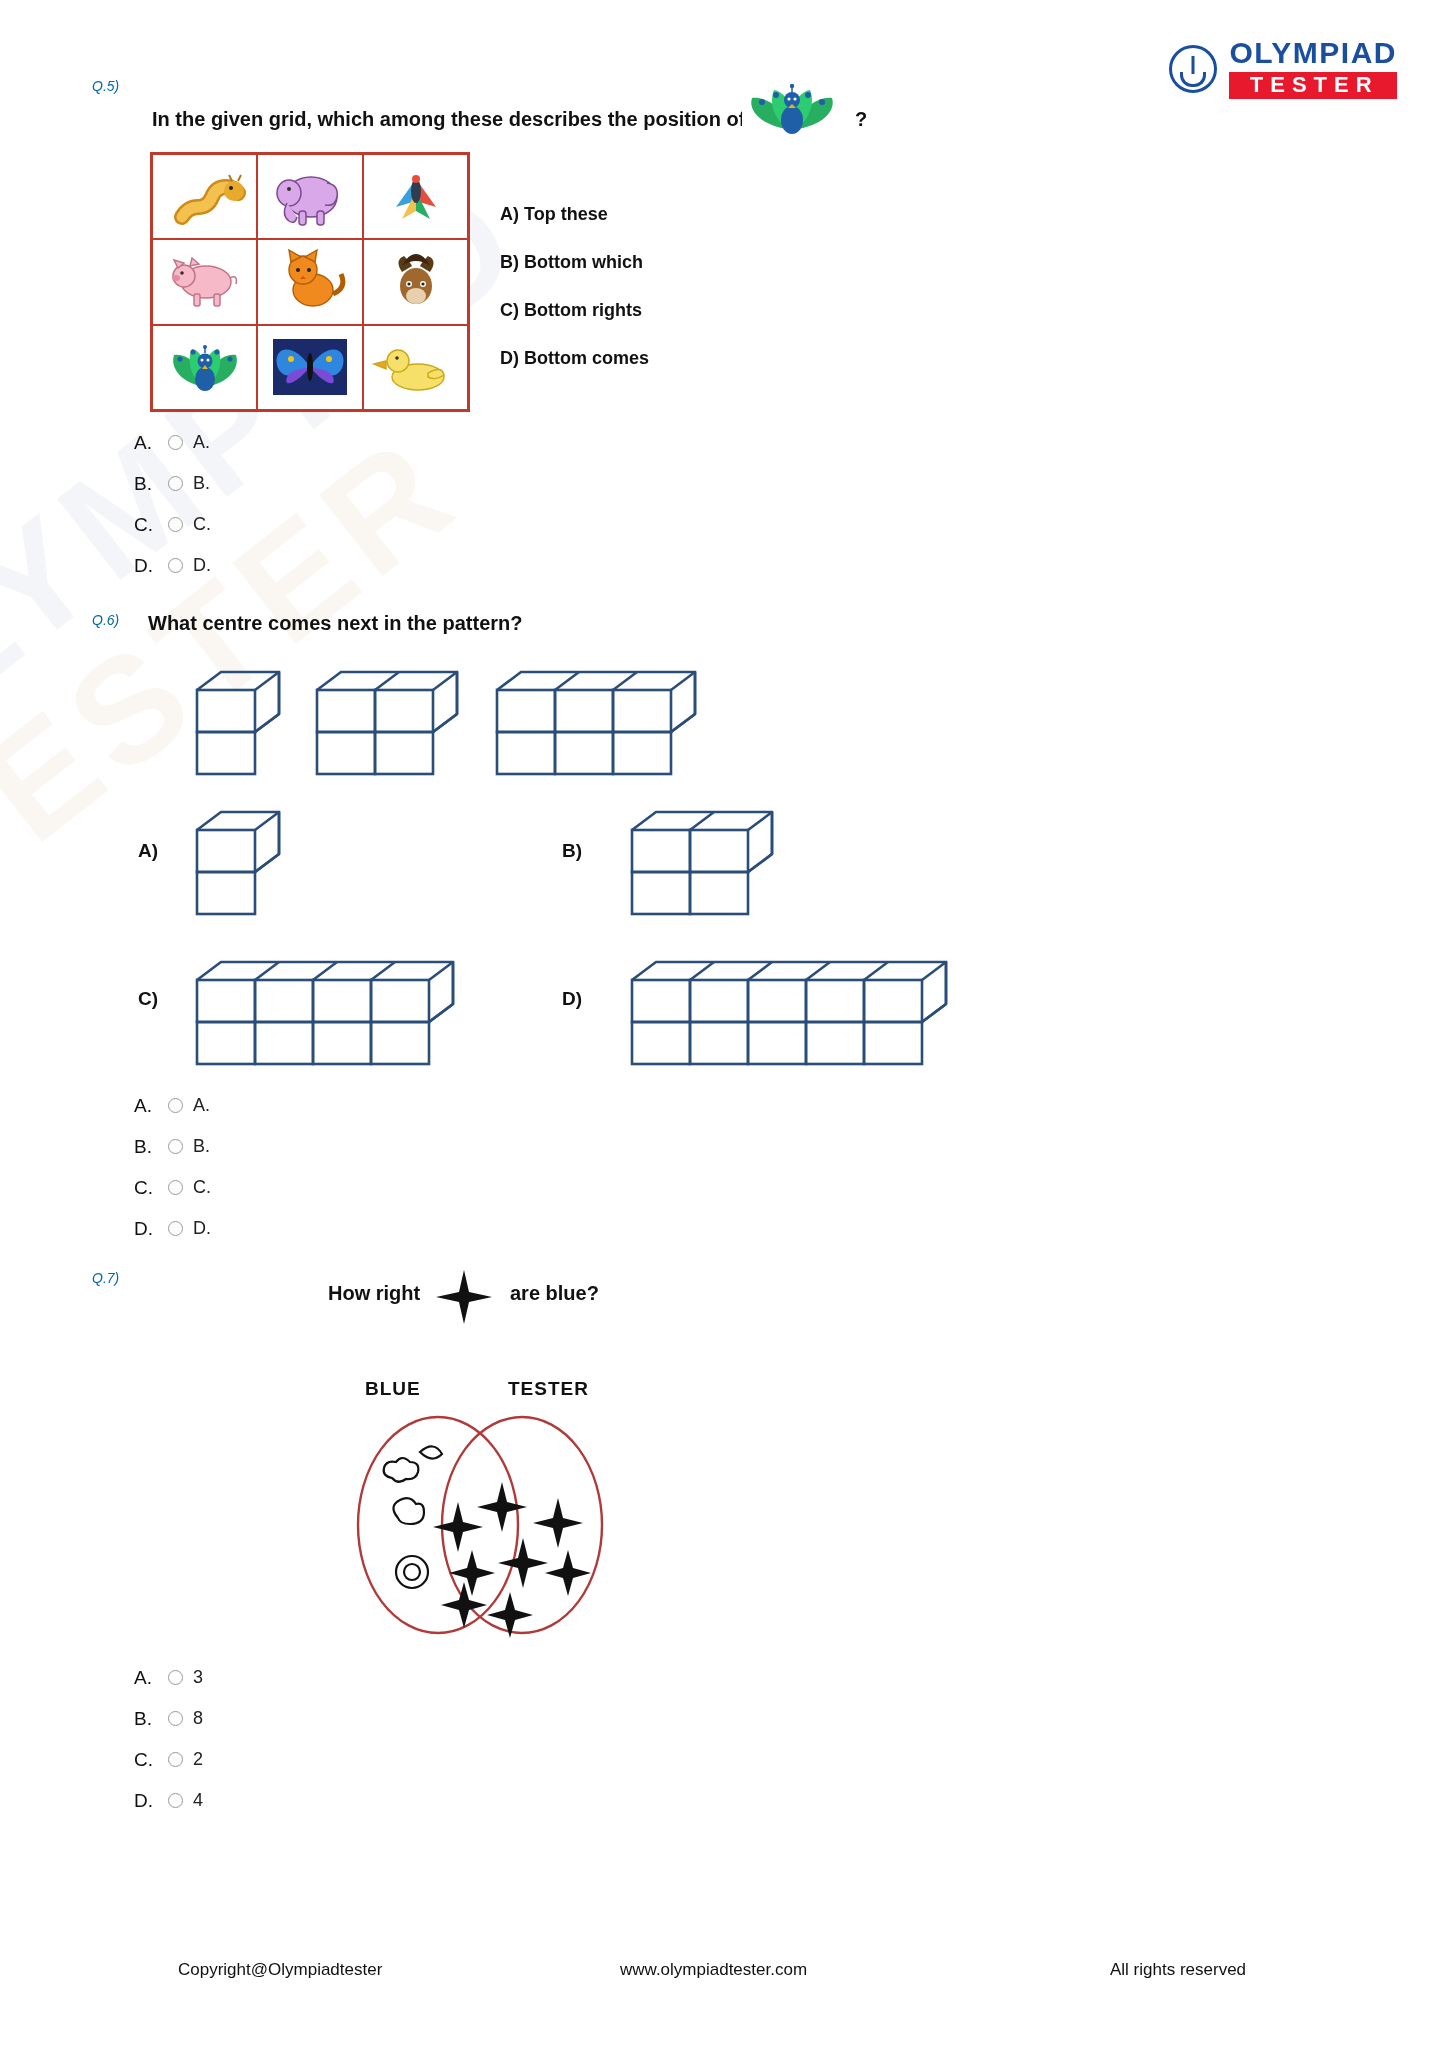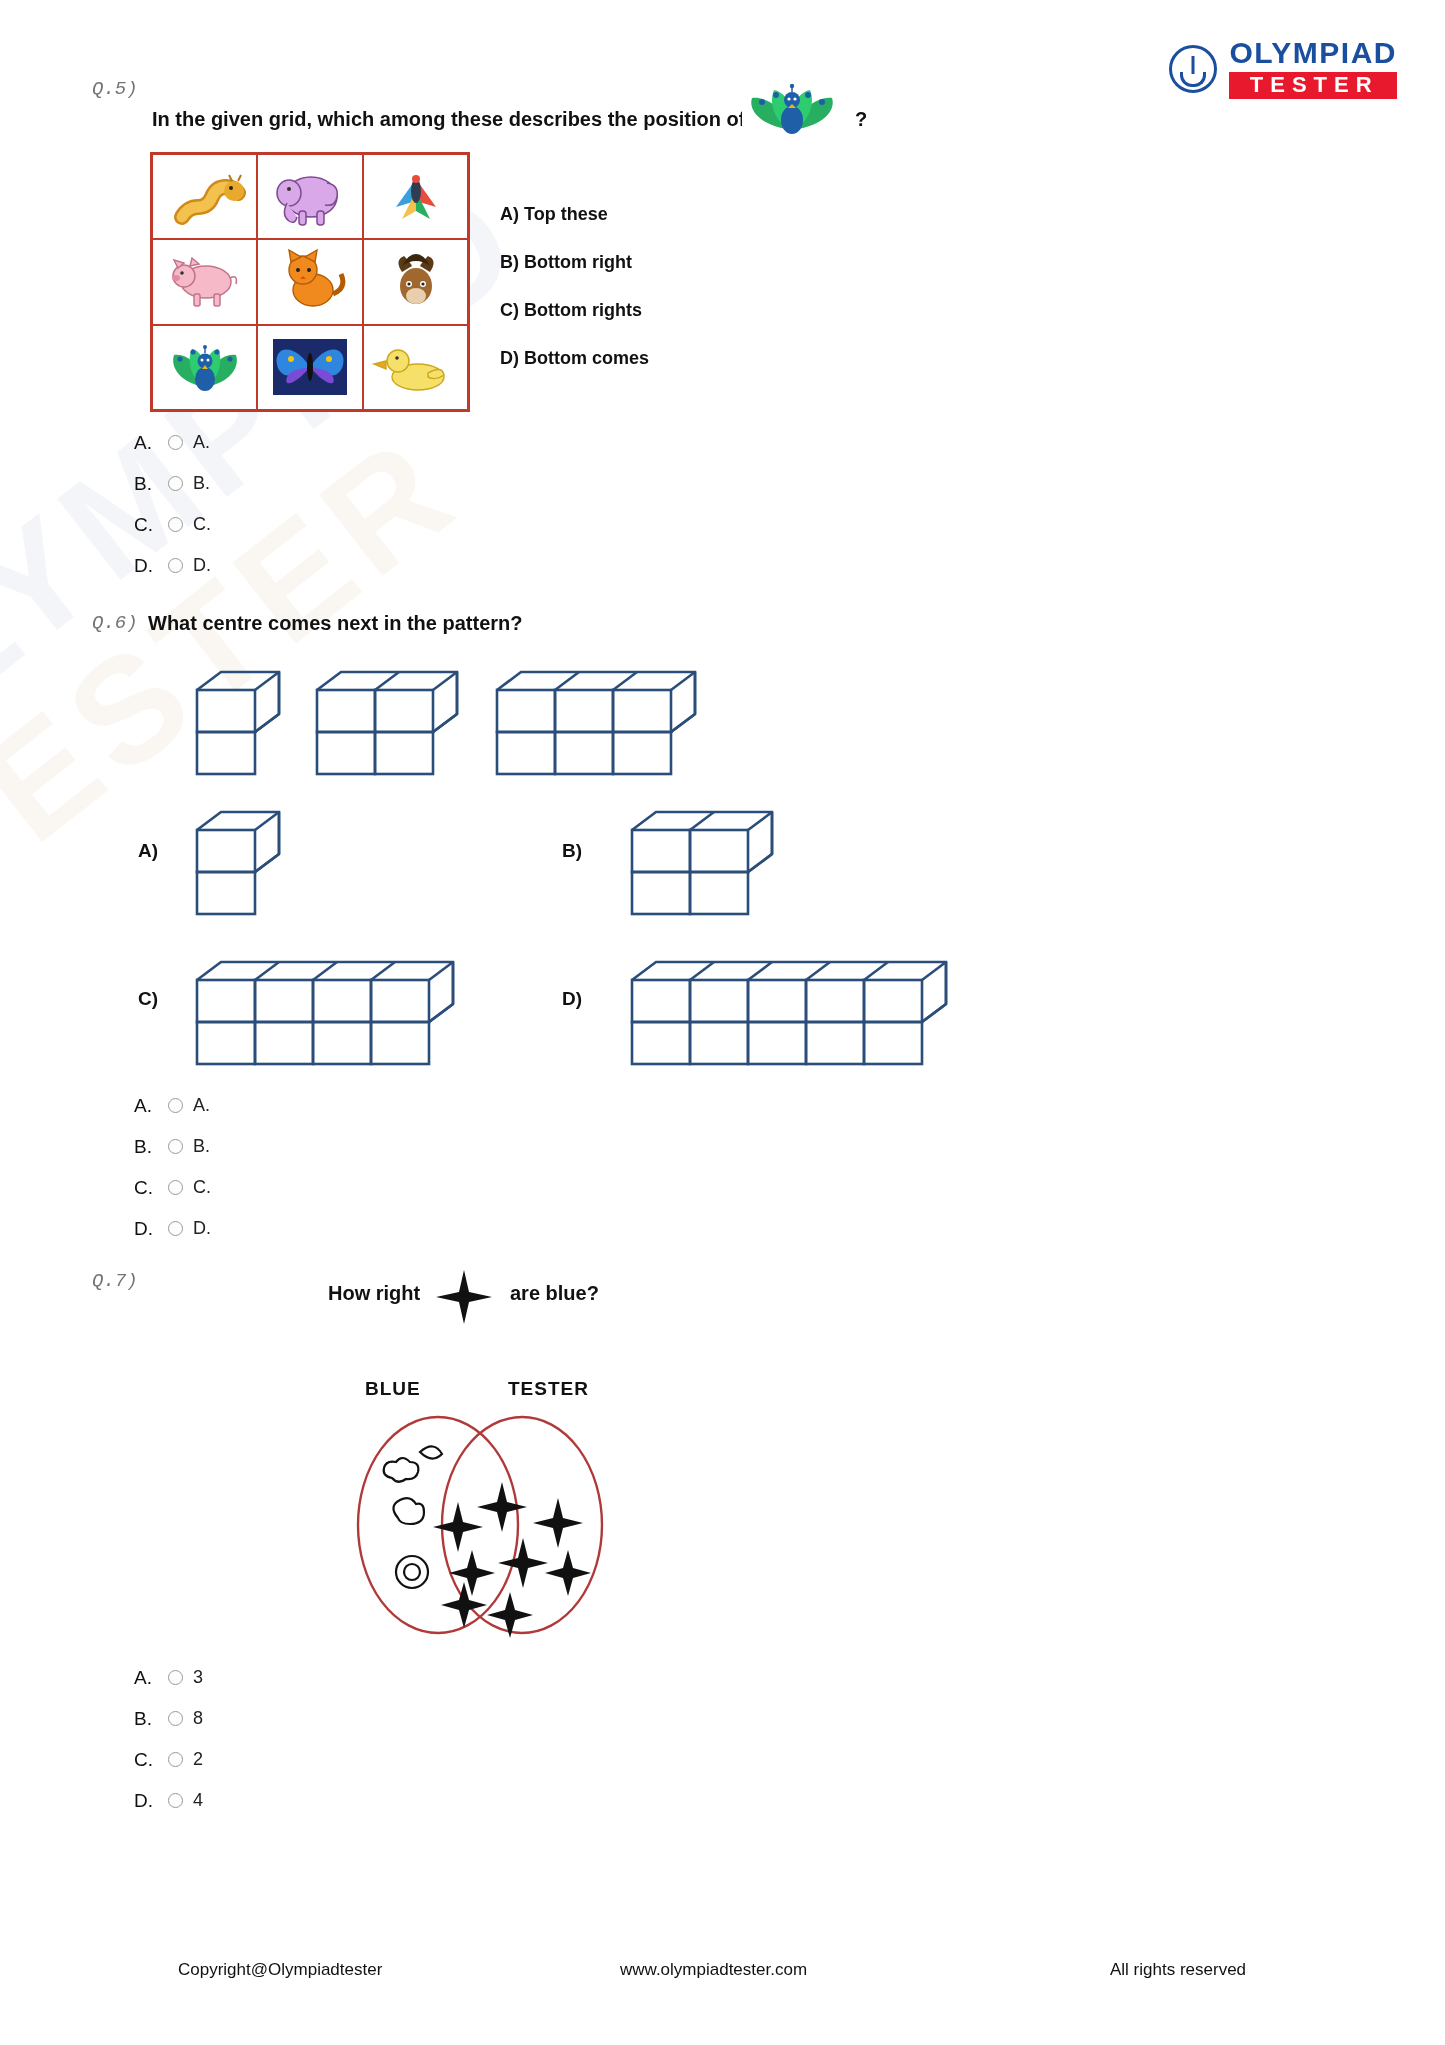--- a/index.html
+++ b/index.html
@@ -89,24 +89,24 @@
     font-size: 22px;
     font-weight: bold;
     letter-spacing: 7px;
     padding: 2px 6px 3px 8px;
     text-align: center;
   }
 
   
   .qlabel {
     position: absolute;
-    font-family: Liberation Mono, monospace;
+    font-family: Liberation Sans, sans-serif;
     font-style: italic;
-    font-size: 19px;
-    color: #737373;
+    font-size: 14px;
+    color: #0369a1;
   }
   .qtext {
     position: absolute;
     font-size: 20px;
     font-weight: bold;
     color: #111;
   }
 
   
   .animal-grid {
@@ -367,21 +367,21 @@
           <path d="M14 30 l-12 3 l12 5 z" fill="#f0a31c"></path>
           <path d="M56 42 q14-8 16 2 q-8 6-16 2z"></path>
         </g>
         <circle cx="25" cy="27" r="1.8" fill="#333"></circle>
       </svg>
     </div>
   </div>
 
   <div class="opt-list" style="left:500px; top:190px;">
     <div>A) Top these</div>
-    <div>B)  Bottom right</div>
+    <div>B)  Bottom which</div>
     <div> C) Bottom rights</div>
     <div>D) Bottom comes</div>
   </div>
 
   <div class="answers" style="left:134px; top:422px;">
     <div class="answer-row">
       <span class="answer-letter">A.</span>
       <span class="radio"></span>
       <span class="answer-text">A.</span>
     </div>

